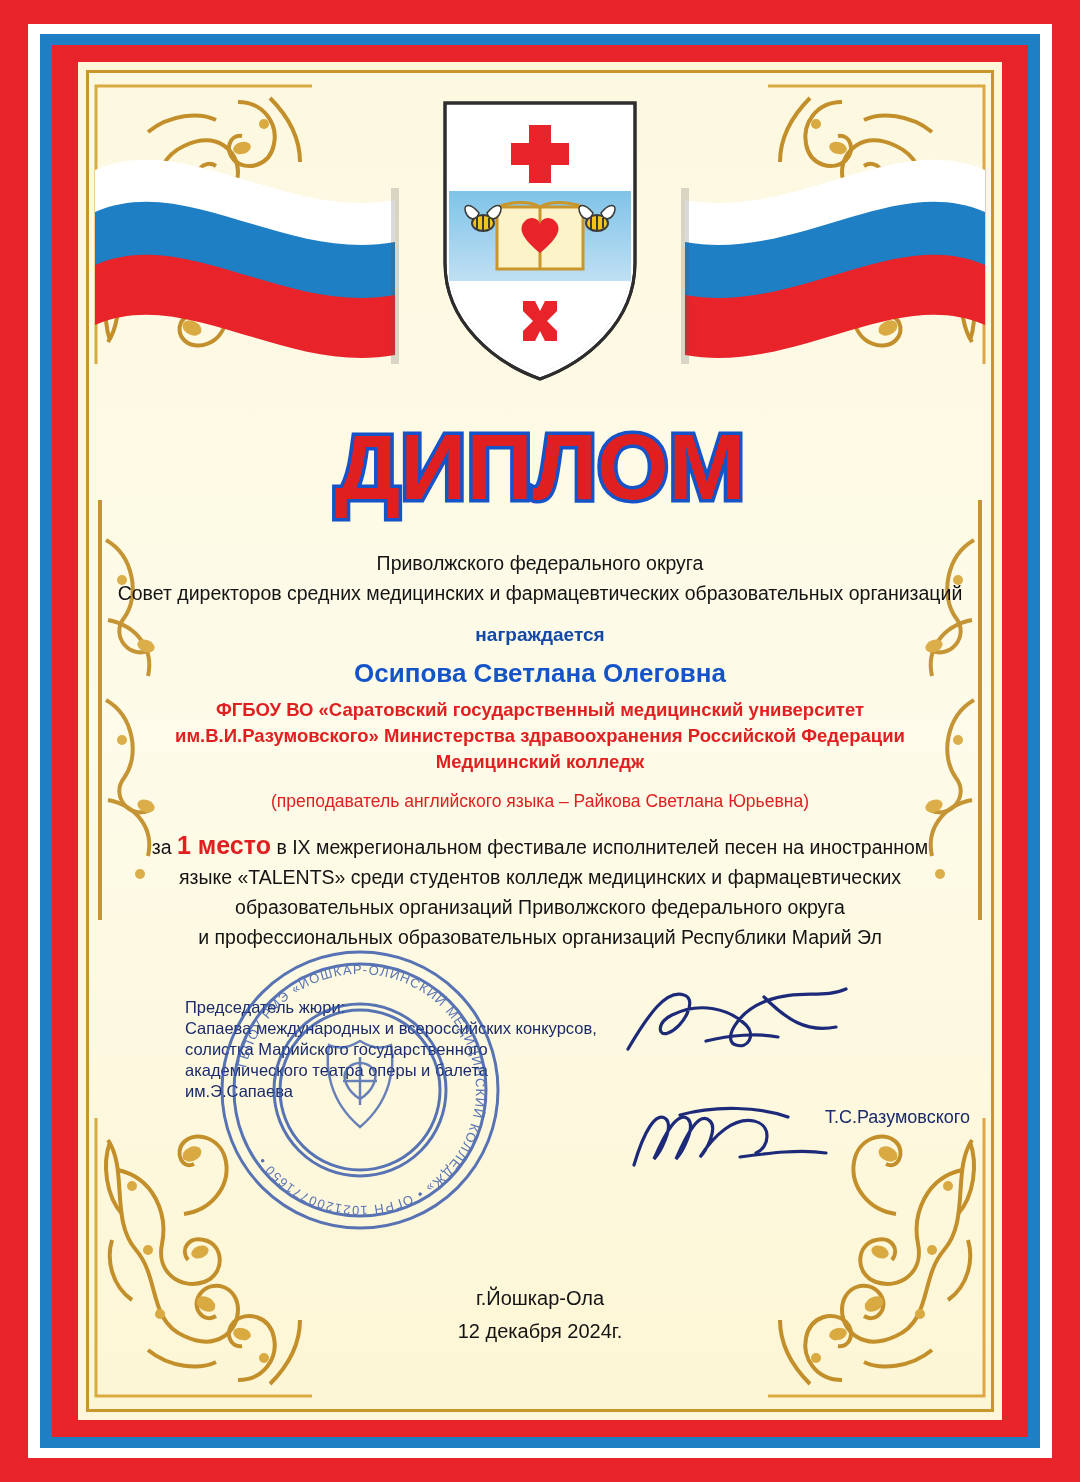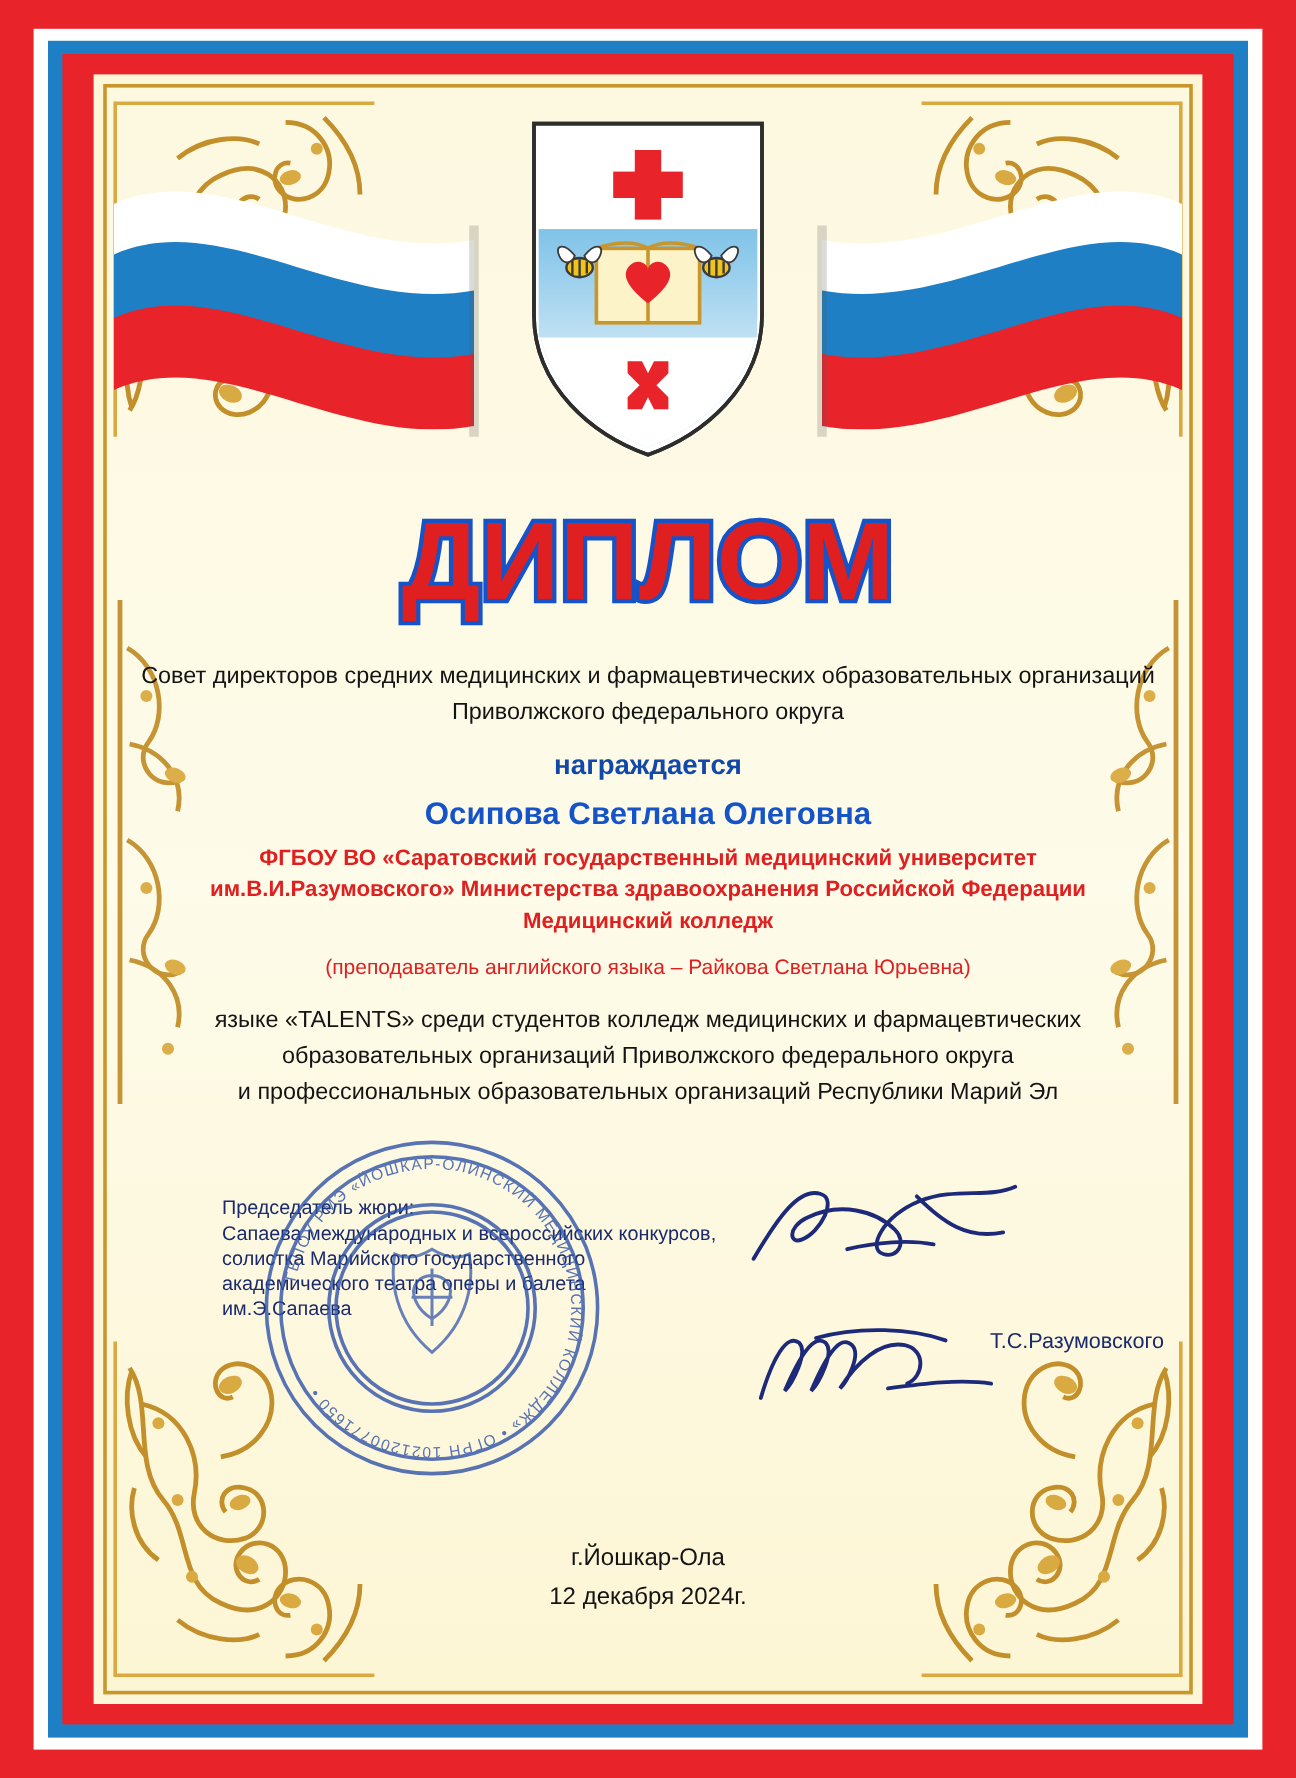--- a/index.html
+++ b/index.html
@@ -109,21 +109,21 @@
     text-align: center;
     z-index: 6;
   }
   .org-line {
     font-size: 19.5px;
     color: #141414;
     line-height: 30px;
   }
   .awarded {
     margin-top: 16px;
-    font-size: 23px;
+    font-size: 19px;
     font-weight: bold;
     color: #1248a8;
   }
   .recipient {
     margin-top: 12px;
     font-size: 26px;
     font-weight: bold;
     color: #1454c8;
   }
   .recipient-org {
@@ -423,35 +423,40 @@
     <path d="M10 8 L200 8 L200 168 C200 228 150 268 105 284 C60 268 10 228 10 168 Z" fill="none" stroke="#2d2d2d" stroke-width="3"></path>
   </svg>
 
   <div class="title">
     <svg width="520" height="110" viewBox="0 0 520 110">
       <text x="260" y="84" text-anchor="middle" font-family="'Liberation Sans', sans-serif" font-size="92" font-weight="bold" fill="#e02020" stroke="#1454c8" stroke-width="7" paint-order="stroke">ДИПЛОМ</text>
     </svg>
   </div>
 
   <div class="content">
+    <div class="org-line">Приволжского федерального округа</div>
     <div class="org-line">Совет директоров средних медицинских и фармацевтических образовательных организаций</div>
-    <div class="org-line">Приволжского федерального округа</div>
 
     <div class="awarded">награждается</div>
 
     <div class="recipient">Осипова Светлана Олеговна</div>
 
     <div class="recipient-org">
       <div>ФГБОУ ВО «Саратовский государственный медицинский университет</div>
       <div>им.В.И.Разумовского» Министерства здравоохранения Российской Федерации</div>
       <div>Медицинский колледж</div>
     </div>
     <div class="teacher">(преподаватель английского языка – Райкова Светлана Юрьевна)</div>
 
     <div class="reason">
+      <div>
+        <span class="za">за</span>
+        <span class="place">1 место</span>
+        <span>в IX межрегиональном фестивале исполнителей песен на иностранном</span>
+      </div>
       <div>языке «TALENTS» среди студентов колледж медицинских и фармацевтических</div>
       <div>образовательных организаций Приволжского федерального округа</div>
       <div>и профессиональных образовательных организаций Республики Марий Эл</div>
     </div>
   </div>
 
   <div class="signatures">
 
     <div class="sig-block second">
       <div>Председатель жюри:</div>

